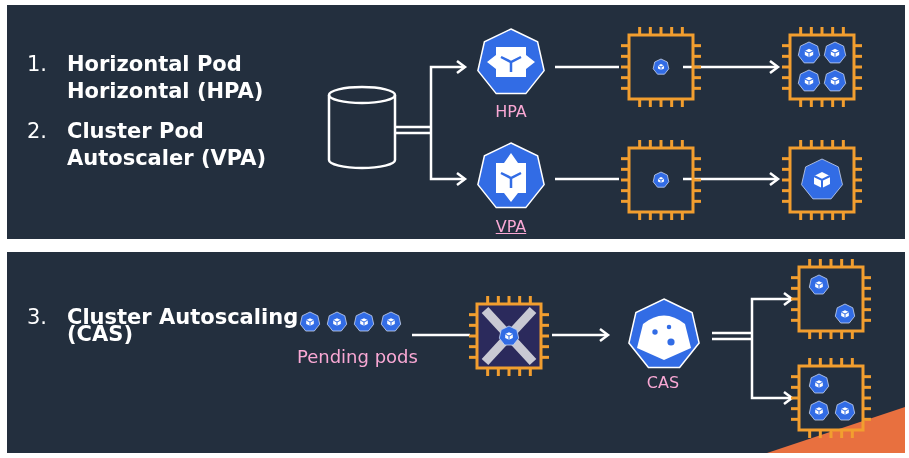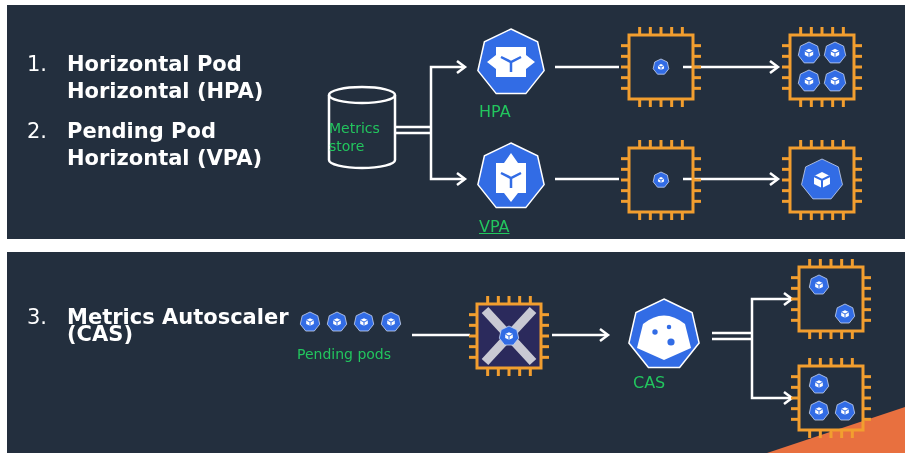--- a/index.html
+++ b/index.html
@@ -3,36 +3,36 @@
 <meta charset="utf-8">
 <style>
   html,body{margin:0;padding:0;background:#ffffff;}
   body{width:909px;height:458px;position:relative;overflow:hidden;font-family:"DejaVu Sans","Liberation Sans",sans-serif;}
   .panel{position:absolute;left:7px;width:898px;background:#232f3e;overflow:hidden;}
   #panel-top{top:5px;height:234px;}
   #panel-bottom{top:252px;height:201px;}
   .heading{position:absolute;color:#ffffff;font-size:21px;line-height:25px;}
   .heading .num{position:absolute;left:0;top:0;}
   .heading .txt{position:absolute;left:40px;top:0;white-space:nowrap;font-weight:bold;}
-  .lbl{position:absolute;color:#22c55e;font-size:16px;text-align:left;white-space:nowrap;}
+  .lbl{position:absolute;color:#f9a8d4;font-size:16px;text-align:center;white-space:nowrap;}
   svg{position:absolute;left:0;top:0;overflow:visible;}
 </style>
 </head>
 <body>
 
 <div class="panel" id="panel-top">
   <div class="heading" style="left:20px;top:47px;">
     <span class="num">1.</span>
     <span class="txt">Horizontal Pod</span>
     <span class="txt" style="top:27px">Horizontal (HPA)</span>
   </div>
   <div class="heading" style="left:20px;top:114px;">
     <span class="num">2.</span>
-    <span class="txt">Pending Pod</span>
-    <span class="txt" style="top:27px">Horizontal (VPA)</span>
+    <span class="txt">Cluster Pod</span>
+    <span class="txt" style="top:27px">Autoscaler (VPA)</span>
   </div>
 
   <svg width="898" height="234">
 
     <g fill="none" stroke="#ffffff" stroke-width="2.5">
       <ellipse cx="355" cy="90" rx="33" ry="8"></ellipse>
       <path d="M322 90 V155 A33 8 0 0 0 388 155 V90"></path>
     </g>
 
     <g stroke="#ffffff" stroke-width="2.5" fill="none">
@@ -187,32 +187,28 @@
           <rect x="783" y="143" width="64" height="64" fill="none" stroke="#f29e2f" stroke-width="3"></rect>
         </g>
         <g>
           <polygon points="815.0,154.0 831.4,161.9 835.5,179.7 824.1,193.9 805.9,193.9 794.5,179.7 798.6,161.9" fill="#326ce5" stroke="#c8d4f0" stroke-width="0.8"></polygon>
           <path d="M815 167.02 L822.98 171.01 L822.98 178.99 L815 182.98 L807.02 178.99 L807.02 171.01 Z" fill="#ffffff"></path>
           <path d="M807.02 171.01 L815 175 L822.98 171.01 M815 175 V182.98" stroke="#326ce5" stroke-width="1.995" fill="none"></path>
         </g>
       </g>
   </svg>
 
-  <div class="lbl" style="left:322px;top:114px;width:66px;font-size:14px;line-height:18px;">
-    <div>Metrics</div>
-    <div>store</div>
-  </div>
   <div class="lbl" style="left:472px;top:97px;width:64px;">HPA</div>
   <div class="lbl" style="left:472px;top:212px;width:64px;text-decoration:underline;">VPA</div>
 </div>
 
 <div class="panel" id="panel-bottom">
   <div class="heading" style="left:20px;top:53px;">
     <span class="num">3.</span>
-    <span class="txt">Metrics Autoscaler</span>
+    <span class="txt">Cluster Autoscaling</span>
     <span class="txt" style="top:17px">(CAS)</span>
   </div>
 
   <svg width="898" height="201">
     <polygon points="760,201 898,155 898,201" fill="#e8703f"></polygon>
     <g stroke="#ffffff" stroke-width="2.5" fill="none">
       <line x1="405" y1="83" x2="463" y2="83"></line>
       <line x1="545" y1="83" x2="600" y2="83"></line>
       <path d="M593 77 L601 83 L593 89"></path>
       <line x1="705" y1="81" x2="745" y2="81"></line>
@@ -381,15 +377,15 @@
           <rect x="662" y="79" width="4" height="5" fill="#fff" transform="rotate(180 664 90)"></rect>
           <rect x="662" y="79" width="4" height="5" fill="#fff" transform="rotate(225 664 90)"></rect>
           <rect x="662" y="79" width="4" height="5" fill="#fff" transform="rotate(270 664 90)"></rect>
           <rect x="662" y="79" width="4" height="5" fill="#fff" transform="rotate(315 664 90)"></rect>
           <circle cx="664" cy="90" r="8" fill="#fff"></circle>
           <circle cx="664" cy="90" r="3.6" fill="#326ce5"></circle>
         </g>
       </g>
   </svg>
 
-  <div class="lbl" style="left:290px;top:94px;font-size:14px;">Pending pods</div>
+  <div class="lbl" style="left:290px;top:94px;font-size:18px;">Pending pods</div>
   <div class="lbl" style="left:626px;top:121px;width:60px;">CAS</div>
 </div>
 
 </body></html>

